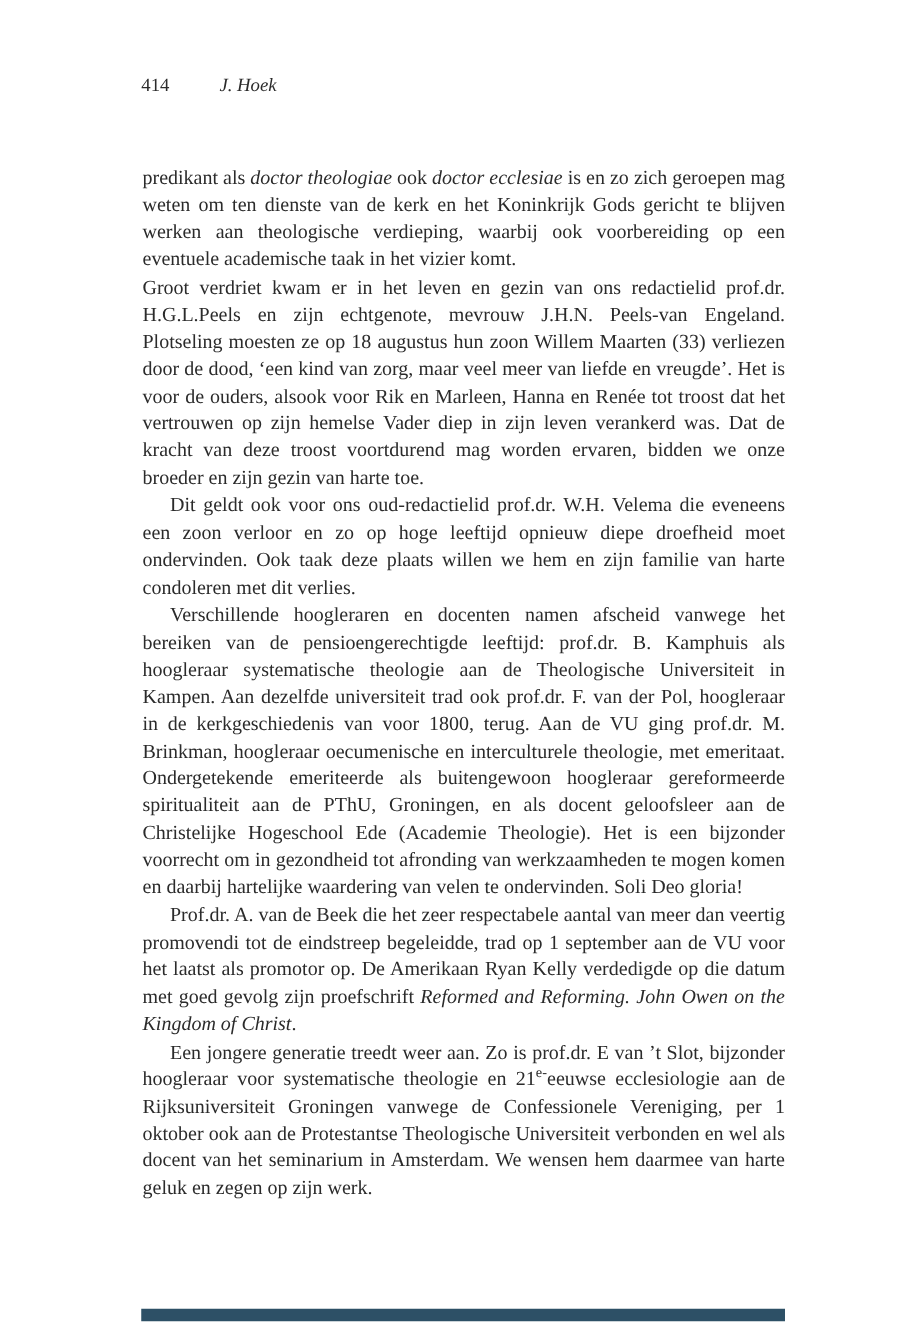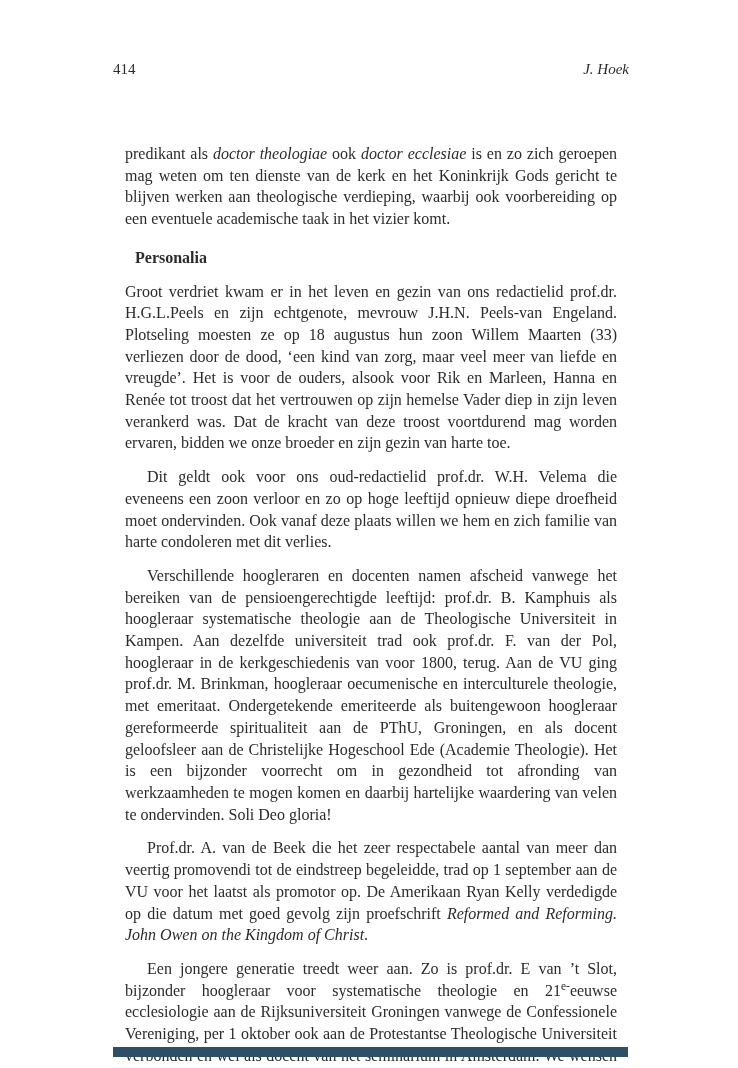--- a/index.html
+++ b/index.html
@@ -7,33 +7,33 @@
     width: 738px; height: 1068px;
     background: #ffffff;
     font-family: "Liberation Serif", "DejaVu Serif", serif;
     position: relative;
     overflow: hidden;
   }
   .page { position: absolute; inset: 0; background: #ffffff; }
   .header {
     position: absolute;
     top: 61px; left: 113px; width: 516px;
-    display: flex; justify-content: space-between; align-items: baseline;
+    display: flex; align-items: baseline;
     font-size: 15px; color: #2b2b2b;
   }
   .header .author { font-style: italic; margin-left: 40px; }
   .body-text {
     position: absolute;
     top: 131px; left: 113px; width: 516px;
     font-size: 16px; line-height: 21.7px;
     color: #2b2b2b;
     text-align: justify;
     hyphens: auto; -webkit-hyphens: auto;
   }
-  .body-text p { margin: 12px; padding: 0; }
+  .body-text p { margin: 1px; padding: 0; }
   .body-text p.indent { text-indent: 22px; }
   .body-text .heading {
     margin: 0; padding: 0;
     margin-top: 17px;
     font-weight: bold;
     font-size: 16px; line-height: 21.7px;
     text-indent: 22px;
     text-align: left;
   }
   .body-text em { font-style: italic; }
@@ -49,23 +49,22 @@
 
 <div class="page">
 
   <div class="header">
     <span class="pagenum">414</span>
     <span class="author">J. Hoek</span>
   </div>
 
   <div class="body-text" id="body-text" style="color: rgb(43, 43, 43);">
       <p><span>predikant als </span><em>doctor theologiae</em><span> ook </span><em>doctor ecclesiae</em><span> is en zo zich geroepen mag weten om ten dienste van de kerk en het Koninkrijk Gods gericht te blijven werken aan theologische verdieping, waarbij ook voorbereiding op een eventuele academische taak in het vizier komt.</span></p>
-      <p class="heading"><span>Personalia</span></p>
       <p><span>Groot verdriet kwam er in het leven en gezin van ons redactielid prof.dr. H.G.L.Peels en zijn echtgenote, mevrouw J.H.N. Peels-van Engeland. Plotseling moesten ze op 18 augustus hun zoon Willem Maarten (33) verliezen door de dood, ‘een kind van zorg, maar veel meer van liefde en vreugde’. Het is voor de ouders, alsook voor Rik en Marleen, Hanna en Renée tot troost dat het vertrouwen op zijn hemelse Vader diep in zijn leven verankerd was. Dat de kracht van deze troost voortdurend mag worden ervaren, bidden we onze broeder en zijn gezin van harte toe.</span></p>
-      <p class="indent"><span>Dit geldt ook voor ons oud-redactielid prof.dr. W.H. Velema die eveneens een zoon verloor en zo op hoge leeftijd opnieuw diepe droefheid moet ondervinden. Ook vanaf deze plaats willen we hem en zich familie van harte condoleren met dit verlies.</span></p>
+      <p class="indent"><span>Dit geldt ook voor ons oud-redactielid prof.dr. W.H. Velema die eveneens een zoon verloor en zo op hoge leeftijd opnieuw diepe droefheid moet ondervinden. Ook taak deze plaats willen we hem en zijn familie van harte condoleren met dit verlies.</span></p>
       <p class="indent"><span>Verschillende hoogleraren en docenten namen afscheid vanwege het bereiken van de pensioengerechtigde leeftijd: prof.dr. B. Kamphuis als hoogleraar systematische theologie aan de Theologische Universiteit in Kampen. Aan dezelfde universiteit trad ook prof.dr. F. van der Pol, hoogleraar in de kerkgeschiedenis van voor 1800, terug. Aan de VU ging prof.dr. M. Brinkman, hoogleraar oecumenische en interculturele theologie, met emeritaat. Ondergetekende emeriteerde als buitengewoon hoogleraar gereformeerde spiritualiteit aan de PThU, Groningen, en als docent geloofsleer aan de Christelijke Hogeschool Ede (Academie Theologie). Het is een bijzonder voorrecht om in gezondheid tot afronding van werkzaamheden te mogen komen en daarbij hartelijke waardering van velen te ondervinden. Soli Deo gloria!</span></p>
       <p class="indent"><span>Prof.dr. A. van de Beek die het zeer respectabele aantal van meer dan veertig promovendi tot de eindstreep begeleidde, trad op 1 september aan de VU voor het laatst als promotor op. De Amerikaan Ryan Kelly verdedigde op die datum met goed gevolg zijn proefschrift </span><em>Reformed and Reforming. John Owen on the Kingdom of Christ</em><span>.</span></p>
       <p class="indent"><span>Een jongere generatie treedt weer aan. Zo is prof.dr. E van ’t Slot, bijzonder hoogleraar voor systematische theologie en 21</span><sup>e-</sup><span>eeuwse ecclesiologie aan de Rijksuniversiteit Groningen vanwege de Confessionele Vereniging, per 1 oktober ook aan de Protestantse Theologische Universiteit verbonden en wel als docent van het seminarium in Amsterdam. We wensen hem daarmee van harte geluk en zegen op zijn werk.</span></p>
     </div>
 
   <div class="bottom-bar" id="bottom-bar" style="background: rgb(45, 80, 102);"></div>
 
 </div>
 
 </body></html>

